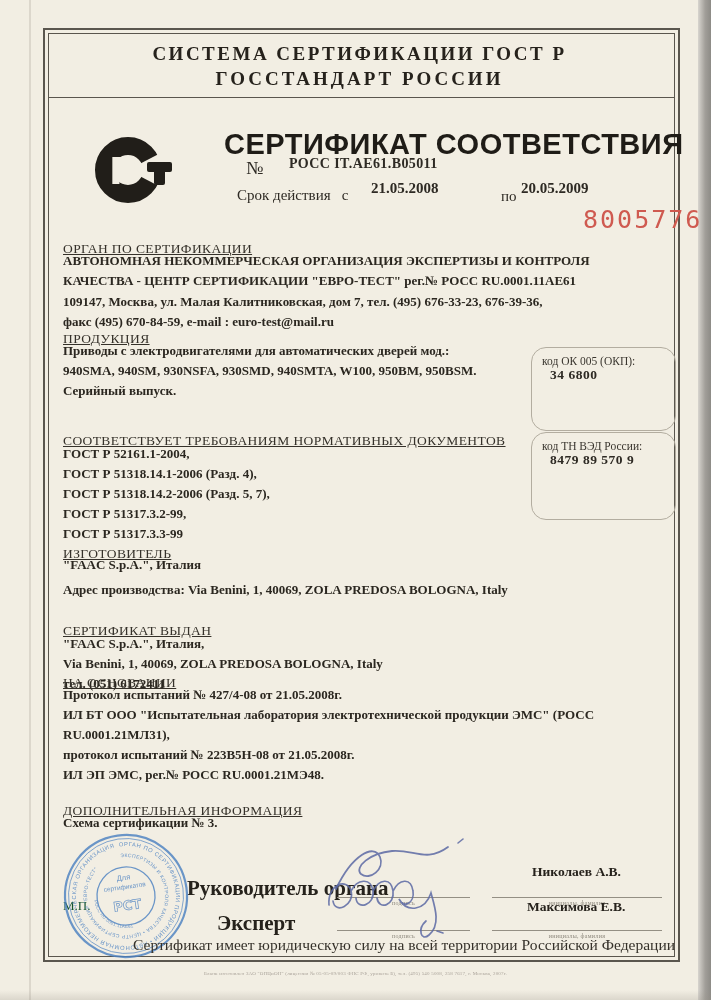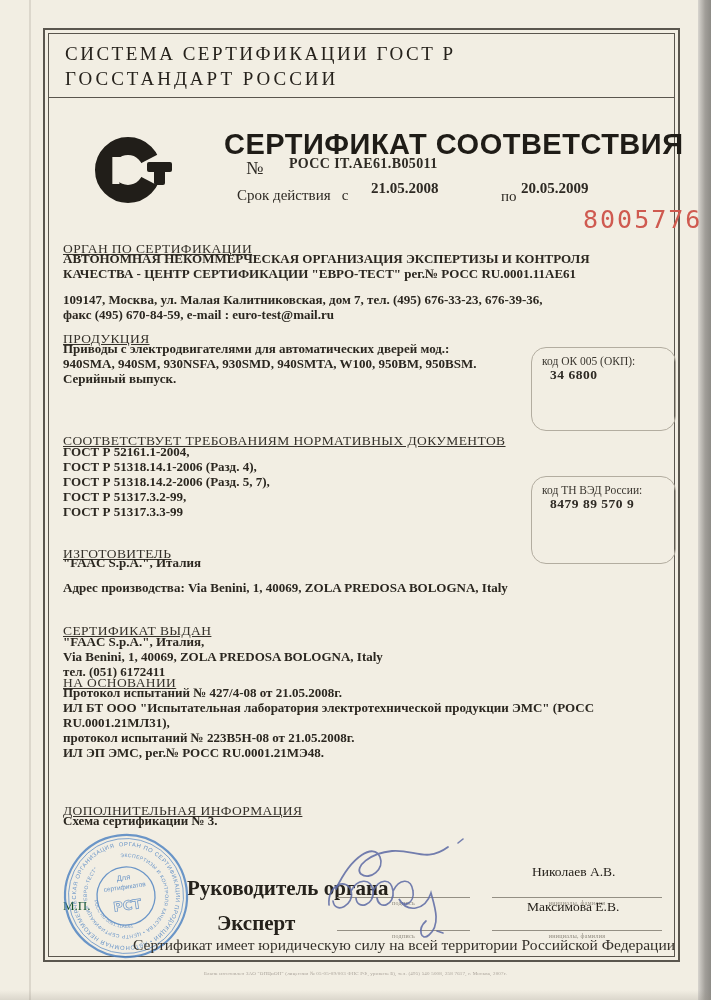--- a/index.html
+++ b/index.html
@@ -13,68 +13,68 @@
   
   .edge-right{right:0;top:0;width:13px;height:1000px;
     background:linear-gradient(to right,#d8d5cf 0%,#a19e99 55%,#8d8b86 100%);}
   .edge-left{left:29px;top:0;width:2px;height:1000px;background:rgba(120,112,100,0.18);}
   .edge-bottom{left:0;bottom:0;width:711px;height:10px;background:linear-gradient(to bottom,rgba(0,0,0,0),rgba(150,145,135,0.25));}
   
   .frame-outer{left:43px;top:28px;width:637px;height:934px;border:2px solid #5a564e;box-sizing:border-box;}
   .frame-inner{left:48px;top:33px;width:627px;height:924px;border:1px solid #5a564e;box-sizing:border-box;}
   .hdr-divider{left:49px;top:97px;width:625px;height:1px;background:#5a564e;}
   
-  .sysline{left:65px;width:625px;text-align:left;font-weight:normal;font-size:19px;color:#26221c;}
+  .sysline{left:47px;width:625px;text-align:center;font-weight:bold;font-size:19px;color:#26221c;}
   .sys1{top:43px;letter-spacing:2.5px;}
   .sys2{top:68px;letter-spacing:3px;}
   .cert-title{left:224px;top:128px;font-family:"Liberation Sans",sans-serif;font-weight:bold;
     font-size:29px;color:#1f1c17;letter-spacing:0.5px;white-space:nowrap;}
   .num-label{left:246px;top:158px;font-size:18px;}
   .num-value{left:289px;top:156px;font-size:14px;font-weight:bold;letter-spacing:0.4px;}
   .validity-label{left:237px;top:187px;font-size:15px;white-space:pre;}
   .valid-from{left:371px;top:180px;font-size:15px;font-weight:bold;}
   .valid-to-label{left:501px;top:188px;font-size:15px;}
   .valid-to{left:521px;top:180px;font-size:15px;font-weight:bold;}
   .serial{left:583px;top:205px;font-family:"DejaVu Sans Mono",monospace;
     font-size:25px;color:#cf5a50;letter-spacing:2px;}
   
   .section{left:63px;}
   .sec-heading{position:absolute;top:0;left:0;font-size:13.5px;letter-spacing:0.4px;
     text-decoration:underline;color:#35312a;white-space:nowrap;}
-  .sec-body{position:absolute;left:0;font-size:13px;font-weight:bold;line-height:15px;
+  .sec-body{position:absolute;left:0;font-size:13px;font-weight:bold;line-height:20px;
     white-space:pre-line;color:#2b2720;}
   .s-org{top:241px;width:606px;}
   .s-product{top:331px;width:462px;}
   .s-conform{top:433px;width:470px;}
   .s-manuf{top:546px;width:570px;}
   .s-issued{top:623px;width:570px;}
   .s-basis{top:675px;width:586px;}
   .s-add{top:803px;width:500px;}
   
   .code-box{border:1px solid #b3ada0;border-radius:15px;box-sizing:border-box;padding:7px 8px 12px 10px;}
   .box-okp{left:531px;top:347px;width:145px;height:84px;}
-  .box-tnved{left:531px;top:476px;width:145px;height:88px;}
+  .box-tnved{left:531px;top:432px;width:145px;height:88px;}
   .code-label{font-size:11.5px;color:#3a362f;}
   .code-value{font-size:13.5px;font-weight:bold;padding-left:8px;letter-spacing:0.5px;}
   
   .mp{left:63px;top:898px;font-size:13px;color:#14532d;}
   .sig-role{font-size:21px;font-weight:bold;color:#26221c;}
   .role-head{left:187px;top:876px;}
   .role-expert{left:187px;top:911px;margin-left:30px;}
   .sig-line{height:1px;background:#948f84;}
   .line-s1{left:337px;top:897px;width:133px;}
   .line-n1{left:492px;top:897px;width:170px;}
   .line-s2{left:337px;top:930px;width:133px;}
   .line-n2{left:492px;top:930px;width:170px;}
   .tiny-cap{font-size:6px;color:#8d887d;text-align:center;letter-spacing:0.3px;}
   .cap-s1{left:337px;top:900px;width:133px;}
   .cap-n1{left:492px;top:900px;width:170px;}
   .cap-s2{left:337px;top:933px;width:133px;}
   .cap-n2{left:492px;top:933px;width:170px;}
-  .sig-name{font-size:13.5px;font-weight:normal;color:#26221c;}
+  .sig-name{font-size:13.5px;font-weight:bold;color:#26221c;}
   .name-head{left:532px;top:864px;}
   .name-expert{left:527px;top:899px;}
   .legal{left:49px;top:936px;width:626px;text-align:right;font-size:15.5px;color:#35312a;}
   .imprint{left:0;top:971px;width:711px;text-align:center;font-size:5px;color:#aaa39a;letter-spacing:0.2px;}
   
   .logo-svg{left:92px;top:137px;}
   .stamp-svg{left:56px;top:826px;opacity:0.82;transform:rotate(-8deg);}
   .sig1-svg{left:330px;top:837px;}
   .sig2-svg{left:325px;top:871px;}
 </style>

